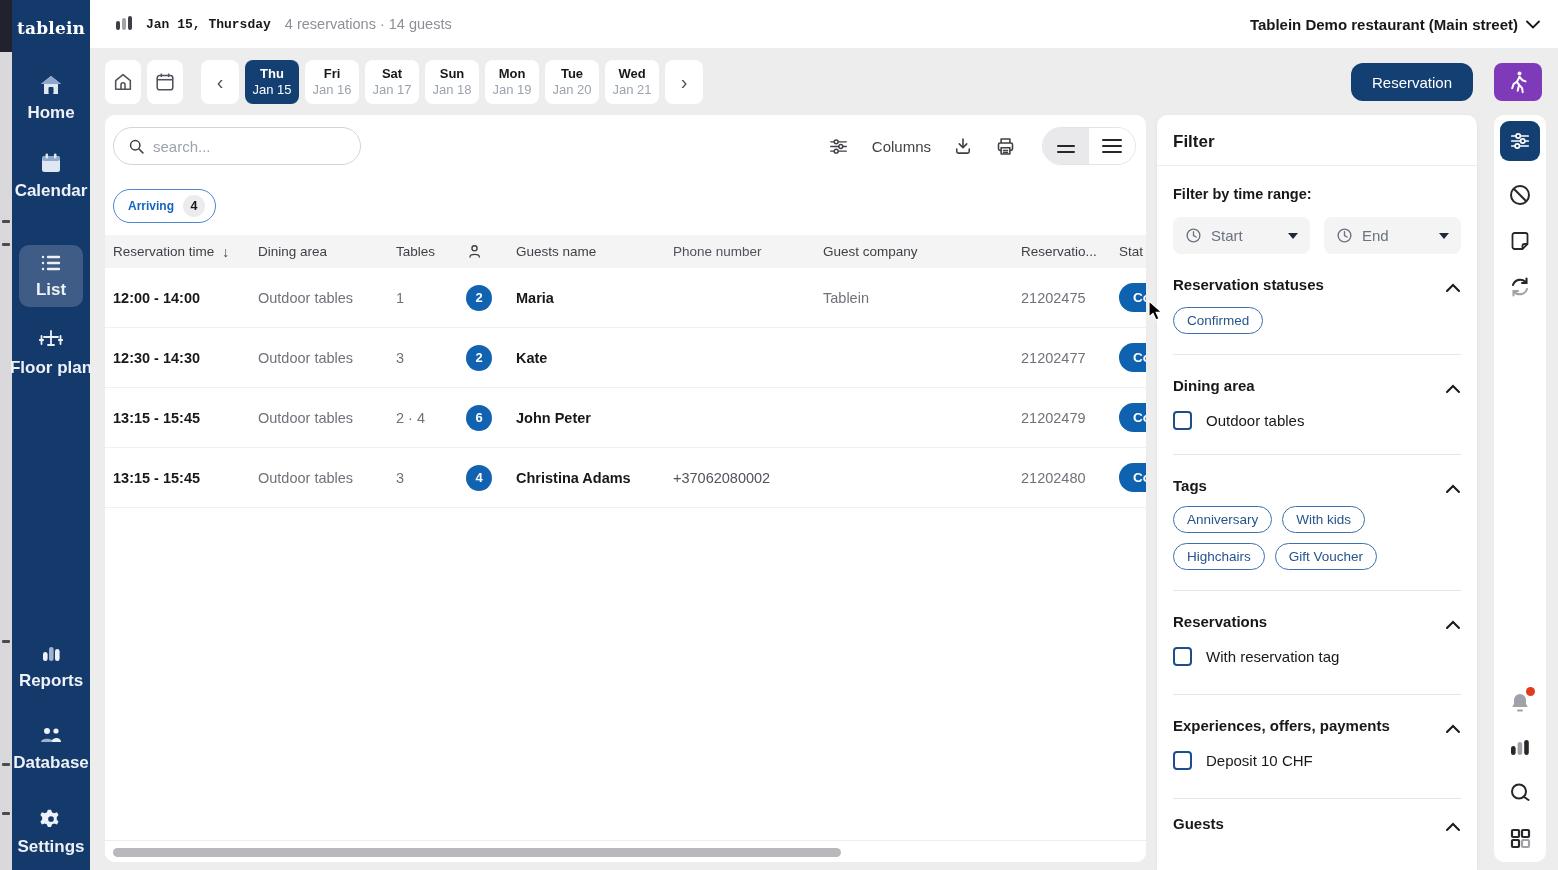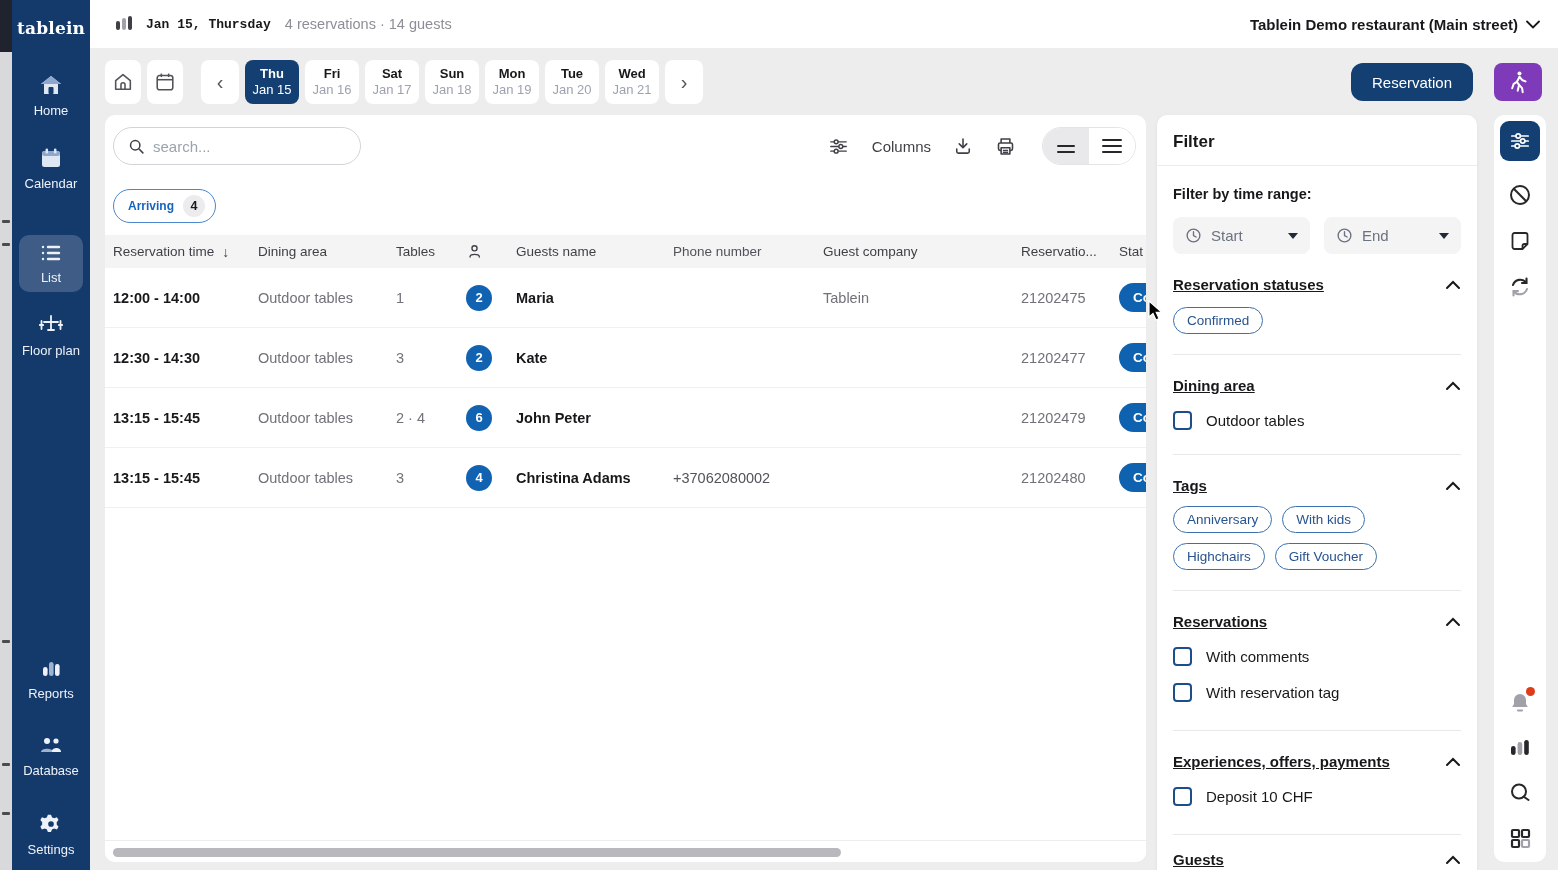--- a/index.html
+++ b/index.html
@@ -18,21 +18,21 @@
   .edge-strip .frag { position:absolute; left:2px; width:8px; height:3px; background:#4b4b52; border-radius:1px; }
 
   
   .sidebar {
     position:absolute; left:12px; top:0; width:78px; height:870px;
     background:#14396b; z-index:5; display:flex; flex-direction:column; align-items:center;
   }
   .logo { font-family:"DejaVu Serif", serif; font-weight:bold; color:#fff; font-size:17px; margin-top:18px; letter-spacing:.2px; }
   .nav-item { width:64px; border-radius:10px; padding:8px 2px 7px; margin-top:14px; display:flex; flex-direction:column; align-items:center; gap:7px; cursor:pointer; }
   .nav-item.active { background:rgba(255,255,255,.18);margin-top:37px; }
-  .nav-item .lbl { color:#eef2f8; font-size:13px; font-weight:normal; white-space:nowrap; }
+  .nav-item .lbl { color:#eef2f8; font-size:17px; font-weight:bold; white-space:nowrap; }
   .nav-gap { flex:1; }
   .nav-bottom { margin-bottom:6px; }
 
   
   .topbar {
     position:absolute; left:90px; right:0; top:0; height:48px; background:#fff;
     display:flex; align-items:center; padding:0 18px 0 24px;
   }
   .topbar .date { font-weight:bold; font-size:13px; margin-left:12px;font-family:Liberation Mono, monospace; }
   .topbar .summary { color:#8e8e96; font-size:14.5px; margin-left:14px; }
@@ -125,21 +125,21 @@
   }
   .fp-title { font-size:17px; font-weight:bold; padding:17px 16px 13px; border-bottom:1px solid #ececec; }
   .fp-body { padding:0 16px;margin-top:20px; }
   .fp-range-label { font-weight:bold; font-size:14.5px; margin-top:19px; }
   .fp-selects { display:flex; gap:14px; margin-top:15px; }
   .fp-select {
     width:146px; height:37px; background:#f4f4f5; border-radius:8px; display:flex; align-items:center; gap:9px;
     padding:0 12px; cursor:pointer; color:#6b7280; font-size:15px;
   }
   .caret { width:0; height:0; border-left:5px solid transparent; border-right:5px solid transparent; border-top:6px solid #1f2937; margin-left:auto; }
-  .fp-section-head { display:flex; align-items:center; justify-content:space-between; margin-top:22px;text-decoration:underline; }
+  .fp-section-head { display:flex; align-items:flex-end; justify-content:space-between; margin-top:22px; }
   .fp-section-head .t { font-weight:bold; font-size:15px; }
   .chev-up { cursor:pointer; }
   .fp-chips { display:flex; flex-wrap:wrap; gap:10px; margin-top:14px; }
   .o-chip {
     border:1.5px solid #3c70ad; color:#27548d; border-radius:16px; padding:5px 13px;
     font-size:13.5px; font-weight:500; cursor:pointer; background:#fff; white-space:nowrap;
   }
   .fp-divider { height:1px; background:#e8e8e9; margin-top:20px; }
   .fp-check { display:flex; align-items:center; gap:14px; margin-top:17px; cursor:pointer; }
   .cbox { width:19px; height:19px; border:2px solid #1d4e89; border-radius:4px; background:#fff; flex:none; }
@@ -599,24 +599,20 @@
     <div class="fp-section-head">
       <span class="t">Reservations</span>
       <span class="chev-up">
         <svg width="16" height="10" viewBox="0 0 16 10" fill="none" stroke="#18181b" stroke-width="2" stroke-linecap="round">
             <polyline points="2,8 8,2 14,8"></polyline>
           </svg>
       </span>
     </div>
     <label class="fp-check">
       <span class="cbox"></span>
-      <span class="cl">With comments</span>
-    </label>
-    <label class="fp-check">
-      <span class="cbox"></span>
       <span class="cl">With reservation tag</span>
     </label>
 
     <div class="fp-divider" style="margin-top:28px"></div>
 
     <div class="fp-section-head">
       <span class="t">Experiences, offers, payments</span>
       <span class="chev-up">
         <svg width="16" height="10" viewBox="0 0 16 10" fill="none" stroke="#18181b" stroke-width="2" stroke-linecap="round">
             <polyline points="2,8 8,2 14,8"></polyline>

